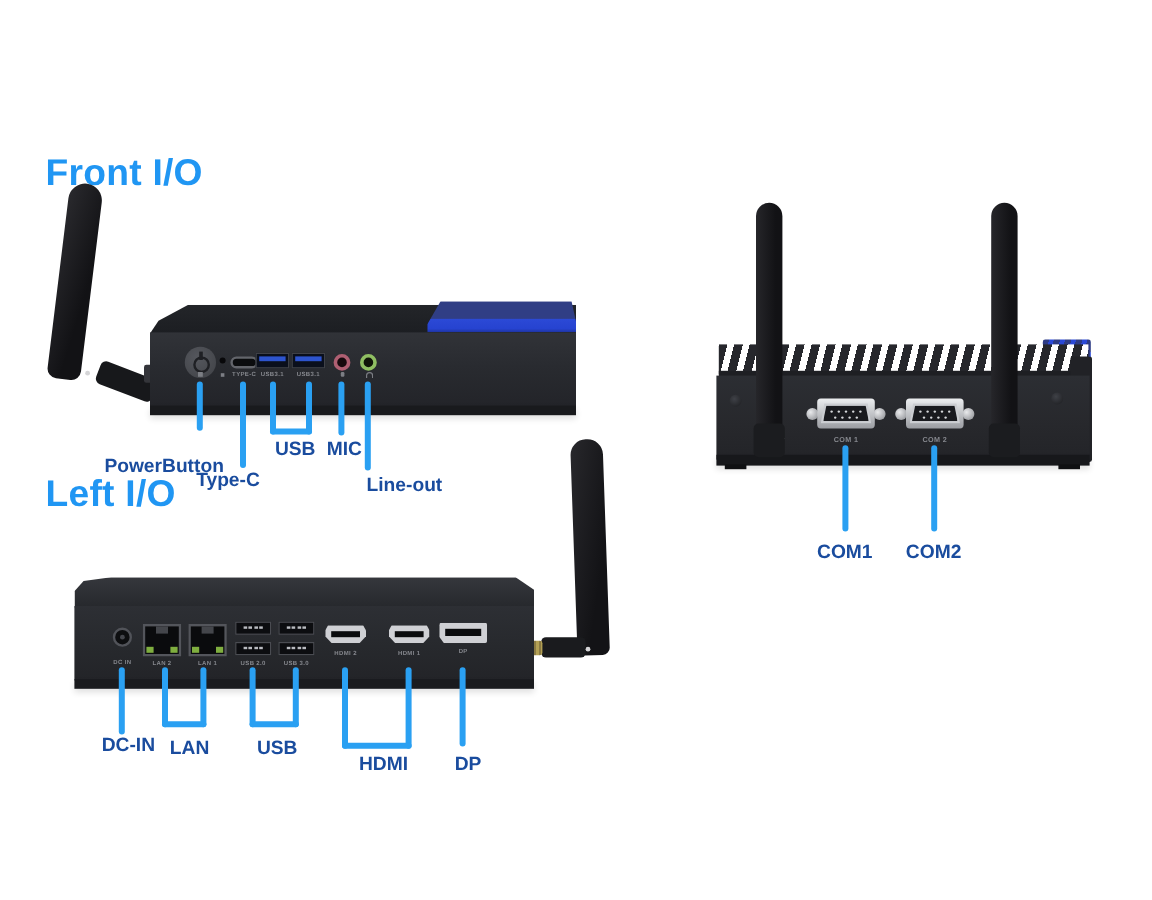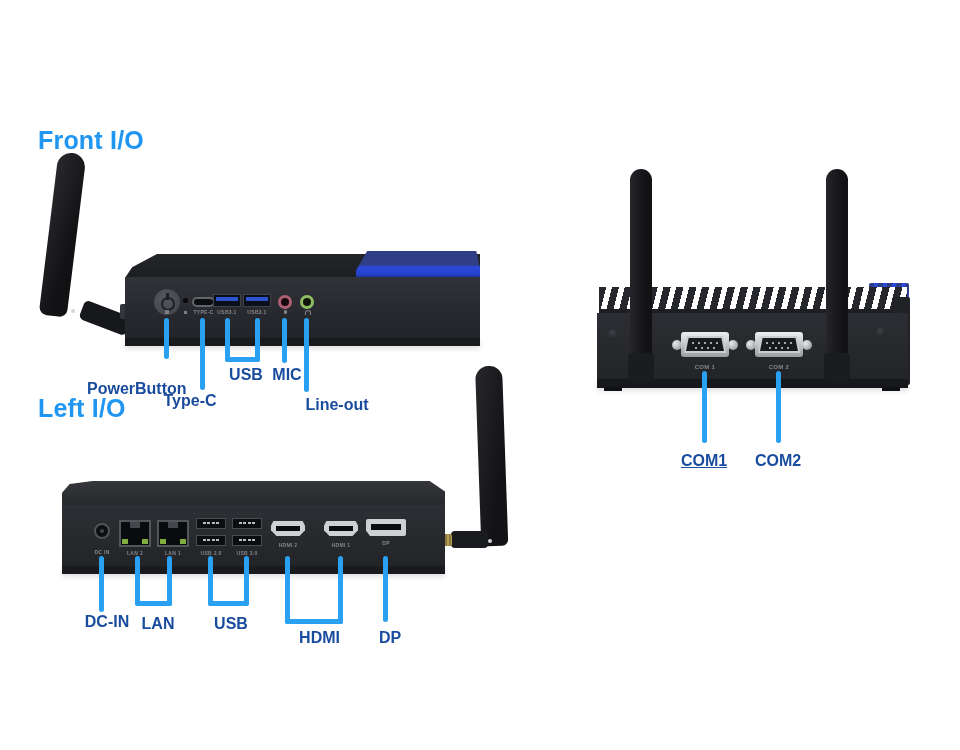--- a/index.html
+++ b/index.html
@@ -4,21 +4,21 @@
 <style>
   :root{
     --blue:#2096F3;
     --navy:#1A4C9E;
     --line:#2AA0F2;
   }
   html,body{margin:0;padding:0;background:#fff;}
   .stage{position:relative;width:960px;height:750px;background:#ffffff;overflow:hidden;
          font-family:"Liberation Sans",sans-serif;}
   .abs{position:absolute;}
-  .title{position:absolute;color:var(--blue);font-size:25px;font-weight:700;letter-spacing:.2px;white-space:nowrap;}
+  .title{position:absolute;color:var(--blue);font-size:31px;font-weight:700;letter-spacing:.2px;white-space:nowrap;}
   .clabel{position:absolute;color:var(--navy);font-size:16px;font-weight:700;text-align:center;white-space:nowrap;}
   .vline{position:absolute;width:5px;background:var(--line);border-radius:3px;}
   .hbar{position:absolute;height:5px;background:var(--line);border-radius:3px;}
   .plabel{position:absolute;color:#85878d;font-size:5px;font-weight:700;text-align:center;
           letter-spacing:.3px;white-space:nowrap;line-height:1;}
   .pinrow{position:absolute;display:flex;justify-content:space-between;}
   .pin{width:2px;height:2px;background:#d6d8db;border-radius:50%;}
   .usbdash{position:absolute;display:flex;justify-content:space-between;}
   .usbdash i{display:block;width:3px;height:2px;background:#b9bbc0;}
 </style>
@@ -263,16 +263,16 @@
     <div class="abs" style="left:630px;top:169px;width:22px;height:188px;border-radius:11px 11px 4px 4px;
                 background:linear-gradient(90deg,#26262a,#121215 75%);"></div>
     <div class="abs" style="left:628px;top:353px;width:26px;height:28px;border-radius:4px;background:#1b1c1f;"></div>
     <div class="abs" style="left:826px;top:169px;width:22px;height:188px;border-radius:11px 11px 4px 4px;
                 background:linear-gradient(90deg,#26262a,#121215 75%);"></div>
     <div class="abs" style="left:824px;top:353px;width:26px;height:28px;border-radius:4px;background:#1b1c1f;"></div>
   </div>
 
   <div class="vline" style="left:702px;top:371px;height:72px;"></div>
   <div class="vline" style="left:776px;top:371px;height:72px;"></div>
-  <div class="clabel" style="left:674px;top:452px;width:60px;text-decoration:underline;">COM1</div>
+  <div class="clabel" style="left:674px;top:452px;width:60px;">COM1</div>
   <div class="clabel" style="left:748px;top:452px;width:60px;">COM2</div>
 
 </div>
 
 </body></html>

